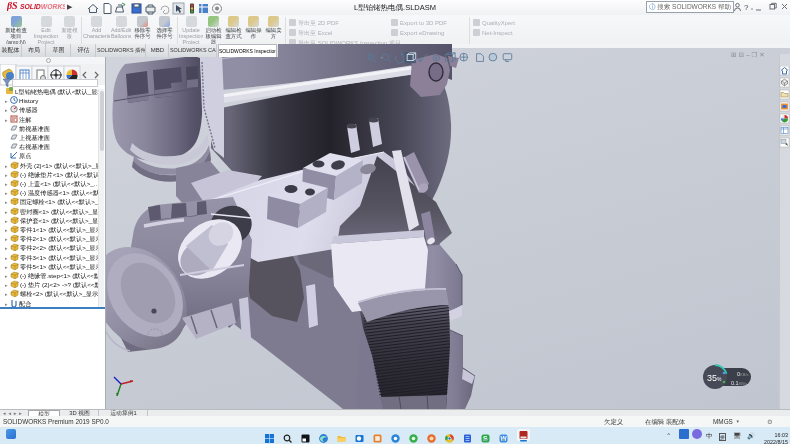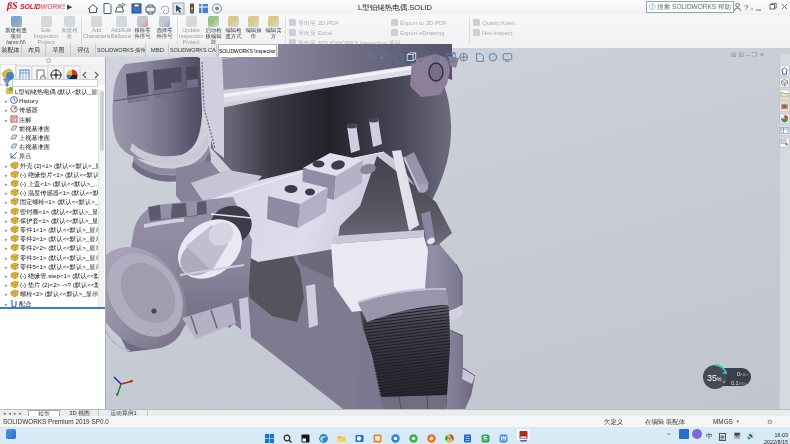--- a/index.html
+++ b/index.html
@@ -60,21 +60,21 @@
           <circle cx="106" cy="6.5" r="1.2" fill="#e0c030"></circle>
           <circle cx="106" cy="9.5" r="1.2" fill="#30b030"></circle>
         </g>
     <g>
           <rect x="113" y="2" width="9" height="9" fill="#4a80c8"></rect>
           <path d="M113,5 h9 M116,2 v9" stroke="#fff"></path>
         </g>
     <circle cx="131" cy="6.5" r="4.5" fill="none" stroke="#888"></circle>
         <circle cx="131" cy="6.5" r="2" fill="#888"></circle>
   </svg></div>
-  <div class="abs" id="doctitle">L型铂铑热电偶.SOLID</div>
+  <div class="abs" id="doctitle">L型铂铑热电偶.SLDASM</div>
   <div class="abs" id="search"><span style="color:#2a6fc0">ⓘ</span> 搜索 SOLIDWORKS 帮助 <span style="color:#888">⚲</span></div>
   <svg class="abs" style="left:733px;top:2px" width="56" height="11" viewBox="0 0 56 11">
     <g stroke="#6a6f76" fill="none" stroke-width="1">
       <circle cx="4.5" cy="3.2" r="1.8"></circle>
         <path d="M1.5,9 a3,3 0 0 1 6,0"></path>
       <text x="11" y="8" font-size="8" fill="#444" stroke="none" font-family="Liberation Sans">?</text>
       <circle cx="19" cy="7" r="0.7" fill="#666" stroke="none"></circle>
       <path d="M23,8 h5"></path>
       <rect x="37" y="2.5" width="4.5" height="4.5"></rect>
         <path d="M38.5,2.5 v-1.2 h4.7 v4.7 h-1.4"></path>

